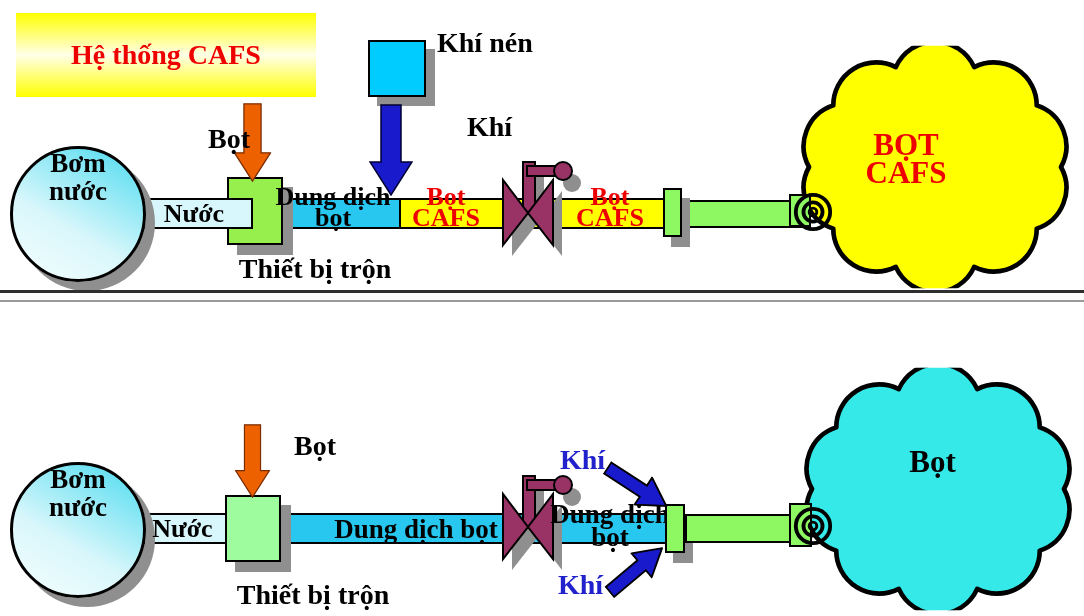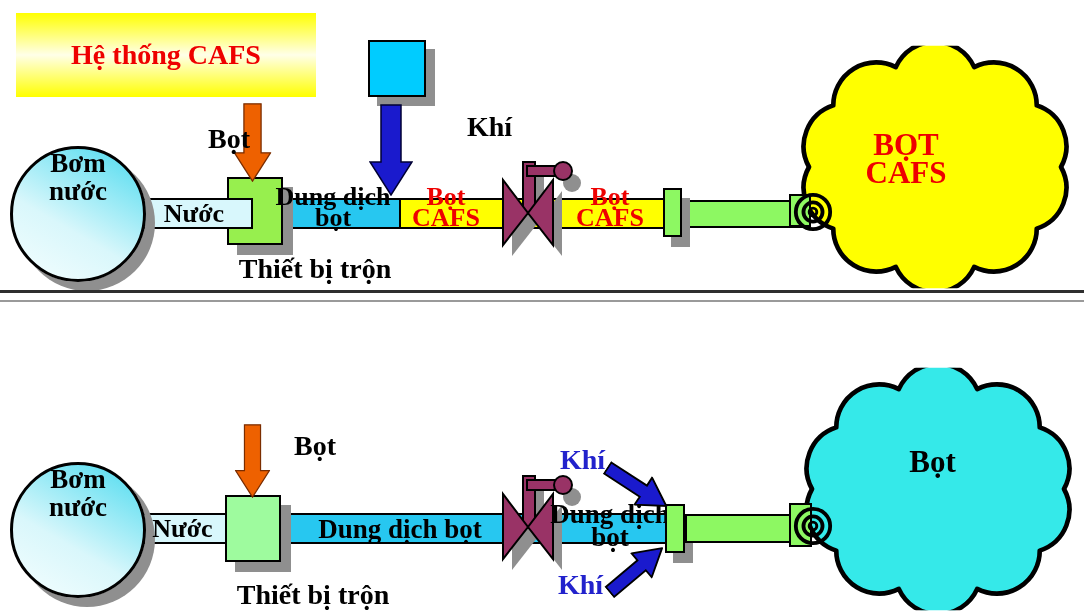--- a/index.html
+++ b/index.html
@@ -129,20 +129,21 @@
 
   <svg class="icon" style="left:795px; top:44px;" width="280" height="246" viewBox="0 0 300 260">
     <use href="#sym-cloud" fill="var(--cloud-yellow)" stroke="#000"></use>
   </svg>
   <div class="abs" style="left:789px; top:194px; width:22px; height:33px; background:var(--pipe-green); border:2px solid #000; box-sizing:border-box;"></div>
   <svg class="icon" style="left:792px; top:191px;" width="42" height="42" viewBox="0 0 44 44">
     <use href="#sym-rings" stroke="#000"></use>
   </svg>
 
   <div class="lbl" style="left:206px; top:125px; width:46px; font-size:28px;">Bọt</div>
+  <div class="lbl" style="left:437px; top:29px; font-size:28px;">Khí nén</div>
   <div class="lbl" style="left:467px; top:113px; font-size:28px;">Khí</div>
   <div class="lbl" style="left:135px; top:201px; width:118px; font-size:26px; line-height:26px;">Nước</div>
   <div class="lbl two-line" style="left:267px; top:186px; width:132px; font-size:26px; line-height:21px;">
     <span>Dung dịch</span>
       <span>bọt</span>
   </div>
   <div class="lbl two-line red" style="left:399px; top:186px; width:94px; font-size:26px; line-height:21px;">
     <span>Bọt</span>
       <span>CAFS</span>
   </div>
@@ -198,21 +199,21 @@
   <svg class="icon" style="left:798px; top:366px;" width="280" height="246" viewBox="0 0 300 260">
     <use href="#sym-cloud" fill="var(--cloud-cyan)" stroke="#000"></use>
   </svg>
   <div class="abs" style="left:789px; top:503px; width:23px; height:44px; background:var(--pipe-green); border:2px solid #000; box-sizing:border-box;"></div>
   <svg class="icon" style="left:792px; top:505px;" width="42" height="42" viewBox="0 0 44 44">
     <use href="#sym-rings" stroke="#000"></use>
   </svg>
 
   <div class="lbl" style="left:288px; top:432px; width:54px; font-size:28px;">Bọt</div>
   <div class="lbl" style="left:135px; top:516px; width:95px; font-size:26px; line-height:26px;">Nước</div>
-  <div class="lbl" style="left:300px; top:516px; width:200px; font-size:27px; line-height:27px;">Dung dịch bọt</div>
+  <div class="lbl" style="left:316px; top:516px; width:200px; font-size:27px; line-height:27px;">Dung dịch bọt</div>
   <div class="lbl blue" style="left:560px; top:446px; font-size:28px;">Khí</div>
   <div class="lbl blue" style="left:558px; top:571px; font-size:28px;">Khí</div>
   <div class="lbl" style="left:224px; top:581px; width:178px; font-size:28px;">Thiết bị trộn</div>
   <div class="lbl two-line" style="left:825px; top:447px; width:215px; font-size:31px; line-height:29px;">
     <span>Bọt</span>
   </div>
 
 </div>
 
 </body></html>

